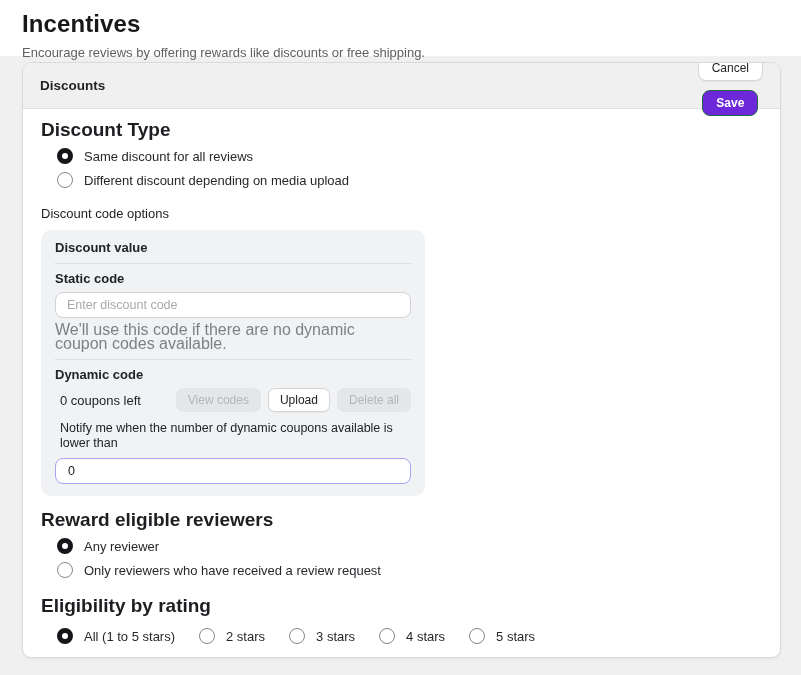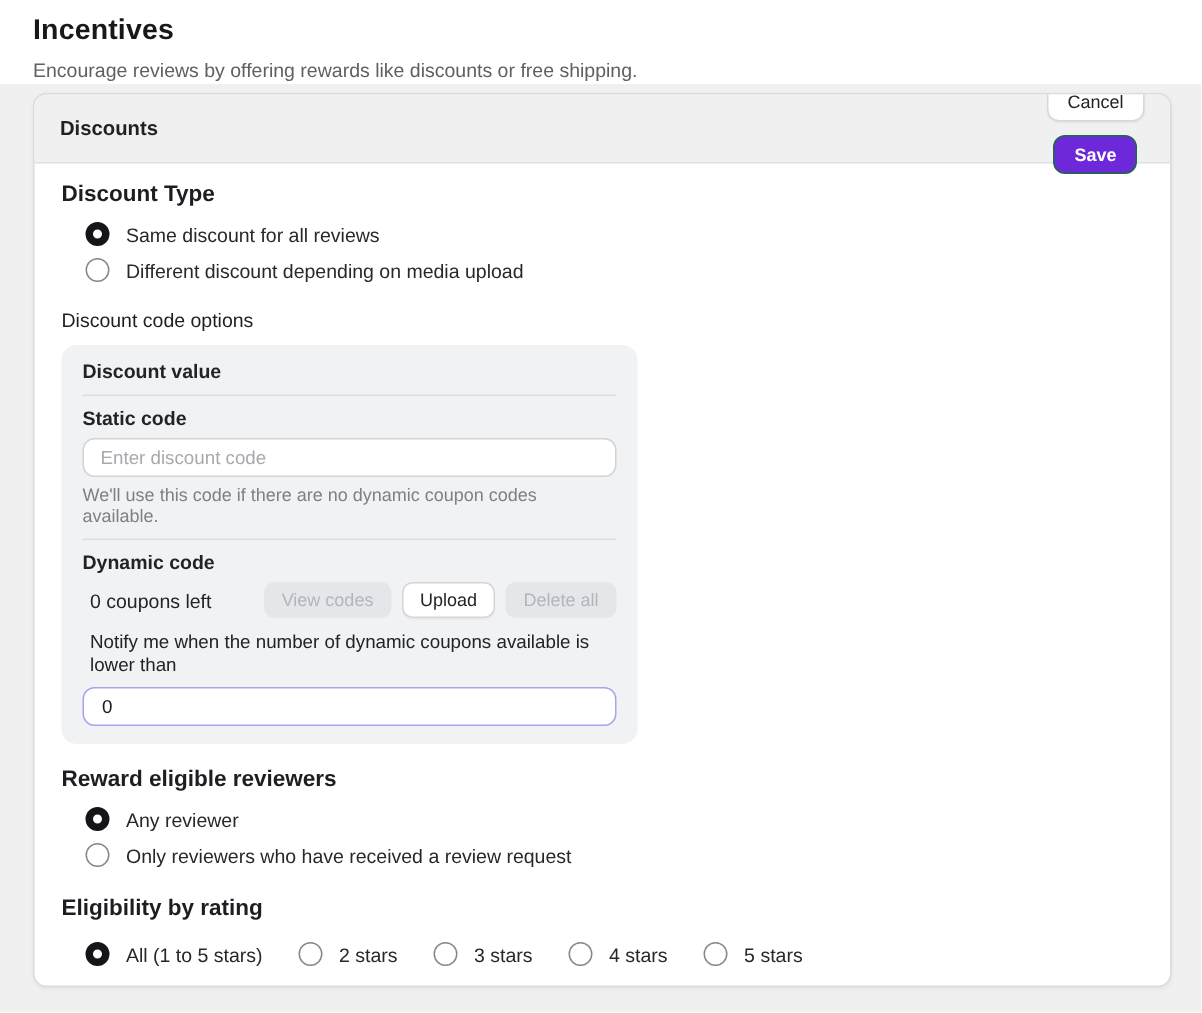--- a/index.html
+++ b/index.html
@@ -9,21 +9,21 @@
     position: relative; overflow: hidden;
     background: #ffffff;
     font-family: "Liberation Sans", sans-serif;
     color: #202226;
   }
   .content-bg {
     position: absolute; left: 0; right: 0; top: 56px; bottom: 0;
     background: #f0f0f1;
   }
   .page-header { position: absolute; top: 0; left: 22px; z-index: 2; }
-  .page-title { font-size: 19px; font-weight: bold; color: #17181a; margin: 10px 0 0; letter-spacing: .1px; }
+  .page-title { font-size: 24px; font-weight: bold; color: #17181a; margin: 10px 0 0; letter-spacing: .1px; }
   .page-subtitle { font-size: 13px; color: #5e6063; margin: 7px 0 0; }
 
   .card {
     position: absolute; left: 22px; top: 62px;
     width: 759px; height: 596px;
     background: #ffffff;
     border: 1px solid #dadbdd;
     border-radius: 9px;
     box-shadow: 0 1px 3px rgba(0,0,0,.06);
     overflow: hidden; z-index: 3;
@@ -40,40 +40,40 @@
   .btn-cancel {
     background: #fff; border: 1px solid #d7d8db; color: #212327;
     padding: 6px 13px; box-shadow: 0 1px 1px rgba(0,0,0,.05);
   }
   .btn-save {
     background: #6d28d9; border: 1px solid #1d6a43; color: #fff;
     padding: 6px 13px; font-weight: bold;
   }
 
   .card-body { padding: 13px 18px 0; }
-  .section-label { font-size: 15px; font-weight: bold; color: #1c1e21; line-height: 16px; margin: 0 0 6px; }
+  .section-label { font-size: 19px; font-weight: bold; color: #1c1e21; line-height: 16px; margin: 0 0 6px; }
   .radio-row { display: flex; align-items: center; gap: 11px; height: 24px; margin-left: 16px; font-size: 13px; color: #26282c; cursor: pointer; }
   .radio { width: 16px; height: 16px; border-radius: 50%; background: #fff; border: 1.5px solid #86878c; flex: none; }
   .radio.selected { border: 5px solid #141519; }
 
   .group-label { font-size: 13px; font-weight: normal; color: #1c1e21; line-height: 16px; margin: 14px 0 0; }
 
   .panel {
     width: 384px; background: #f1f2f4; border-radius: 10px;
     margin-top: 8px; padding: 10px 14px 12px;
   }
   .field-label { font-size: 13px; font-weight: bold; color: #212327; line-height: 15px; margin: 0 0 6px; }
   .text-input {
     width: 100%; height: 26px; background: #fff;
     border: 1px solid #d2d3d7; border-radius: 8px;
     padding: 0 11px; font-family: inherit; font-size: 12.5px; color: #202226; outline: none;
   }
   .text-input::placeholder { color: #a8a9ae; }
   .panel-divider { border: none; border-top: 1px solid #dcdde0; margin: 8px 0 7px; }
-  .helper-text { font-size: 12px; color: #7f8085; margin: 5px 0 0; line-height: 14px; }
+  .helper-text { font-size: 16px; color: #7f8085; margin: 5px 0 0; line-height: 14px; }
 
   .dyn-row { display: flex; align-items: center; justify-content: space-between; margin: 2px 0 9px; }
   .coupons-left { font-size: 13px; color: #222428; padding-left: 5px; }
   .btn-group { display: flex; gap: 7px; }
   .btn-small { font-size: 12px; padding: 5px 11px; border-radius: 7px; }
   .btn-disabled { background: #e5e6e9; border: 1px solid #e5e6e9; color: #b3b5ba; cursor: default; }
   .btn-upload { background: #fff; border: 1px solid #d4d5d8; color: #212327; box-shadow: 0 1px 1px rgba(0,0,0,.04); }
 
   .notify-label { font-size: 12.5px; color: #212327; line-height: 15px; margin: 0 0 7px; padding-left: 5px; }
   .notify-input {

